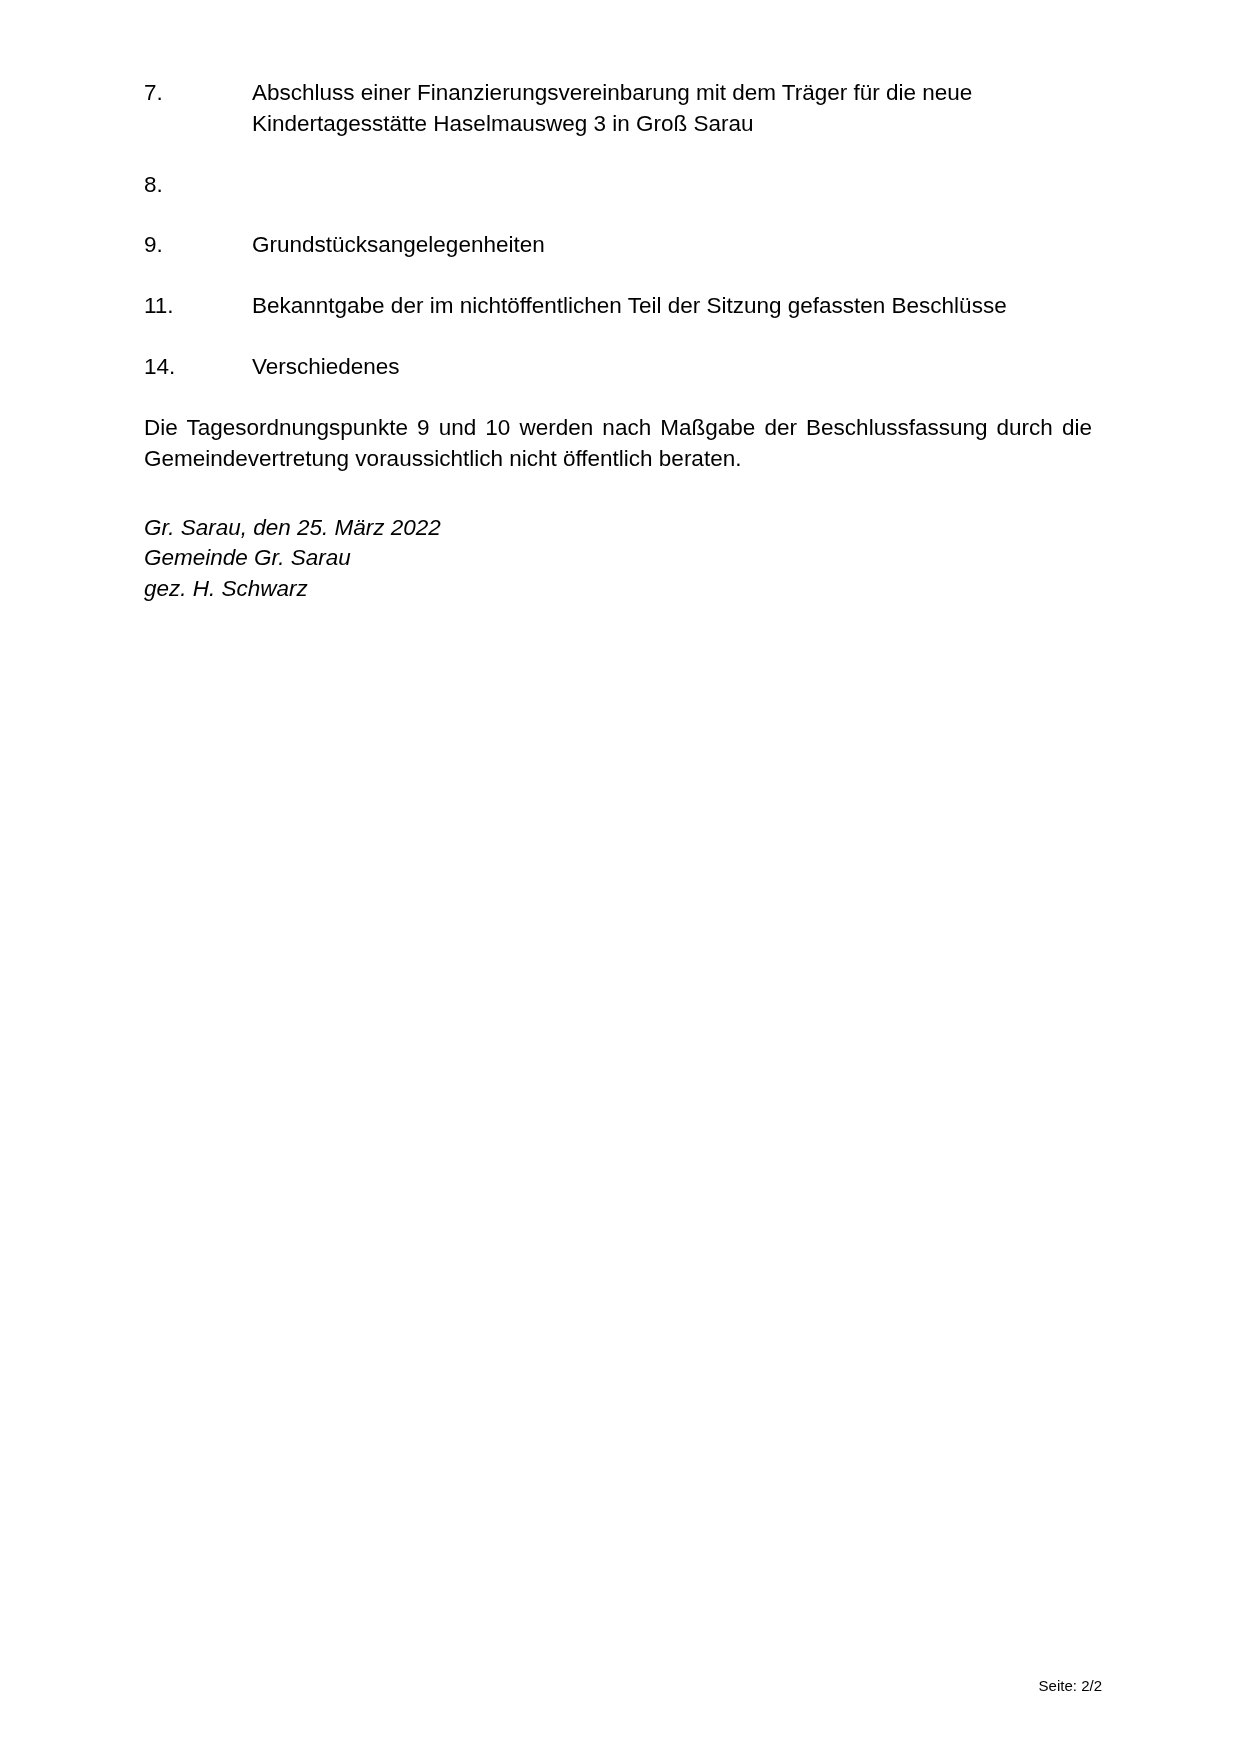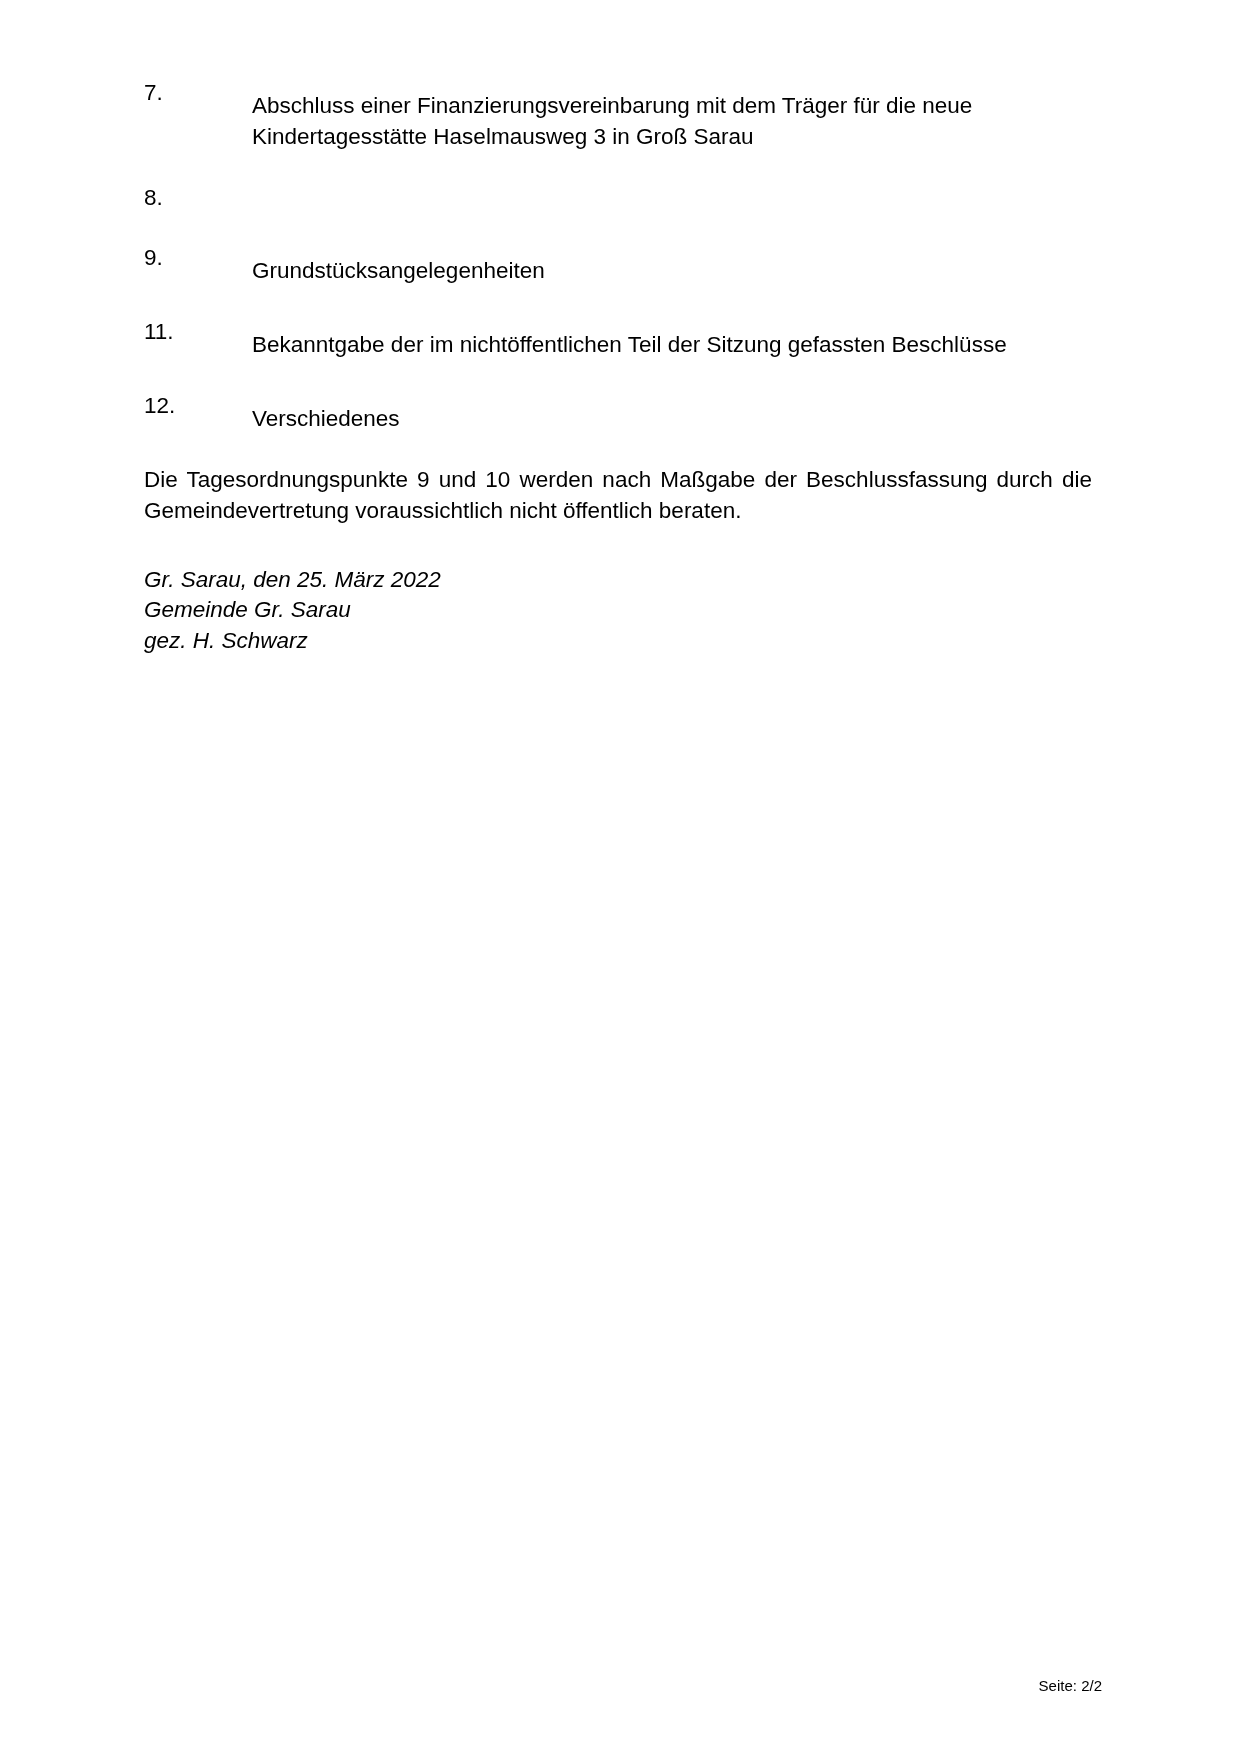--- a/index.html
+++ b/index.html
@@ -35,21 +35,20 @@
     font-size: 22.5px;
     line-height: 1.37;
   }
   .agenda-num {
     width: 108px;
     flex: 0 0 108px;
   }
   .agenda-text {
     flex: 1 1 auto;
     white-space: pre-line;
-    margin-top: 13px;
   }
   .note-paragraph {
     margin-top: 20px;
     margin-bottom: 16px;
     font-size: 22.5px;
     line-height: 1.37;
     text-align: justify;
     width: 948px;
   }
   .signature-block {
@@ -90,21 +89,21 @@
       <div class="agenda-text">Grundstücksangelegenheiten</div>
     </div>
 
 
     <div class="agenda-item">
       <div class="agenda-num">11.</div>
       <div class="agenda-text">Bekanntgabe der im nichtöffentlichen Teil der Sitzung gefassten Beschlüsse</div>
     </div>
 
     <div class="agenda-item">
-      <div class="agenda-num">12.</div>
+      <div class="agenda-num">14.</div>
       <div class="agenda-text">Verschiedenes</div>
     </div>
 
     <p class="note-paragraph">Die Tagesordnungspunkte 9 und 10 werden nach Maßgabe der Beschlussfassung durch die Gemeindevertretung voraussichtlich nicht öffentlich beraten.</p>
 
     <div class="signature-block">
       <div>Gr. Sarau, den 25. März 2022</div>
       <div>Gemeinde Gr. Sarau</div>
       <div>gez. H. Schwarz</div>
     </div>

